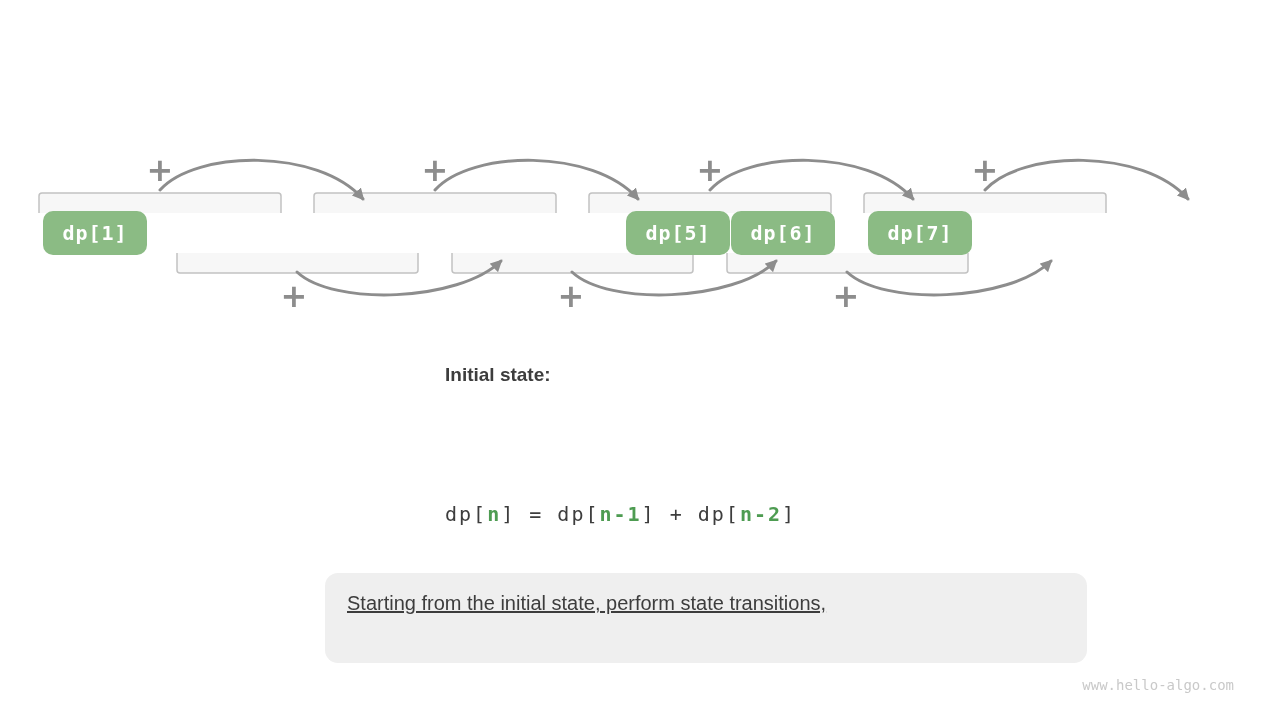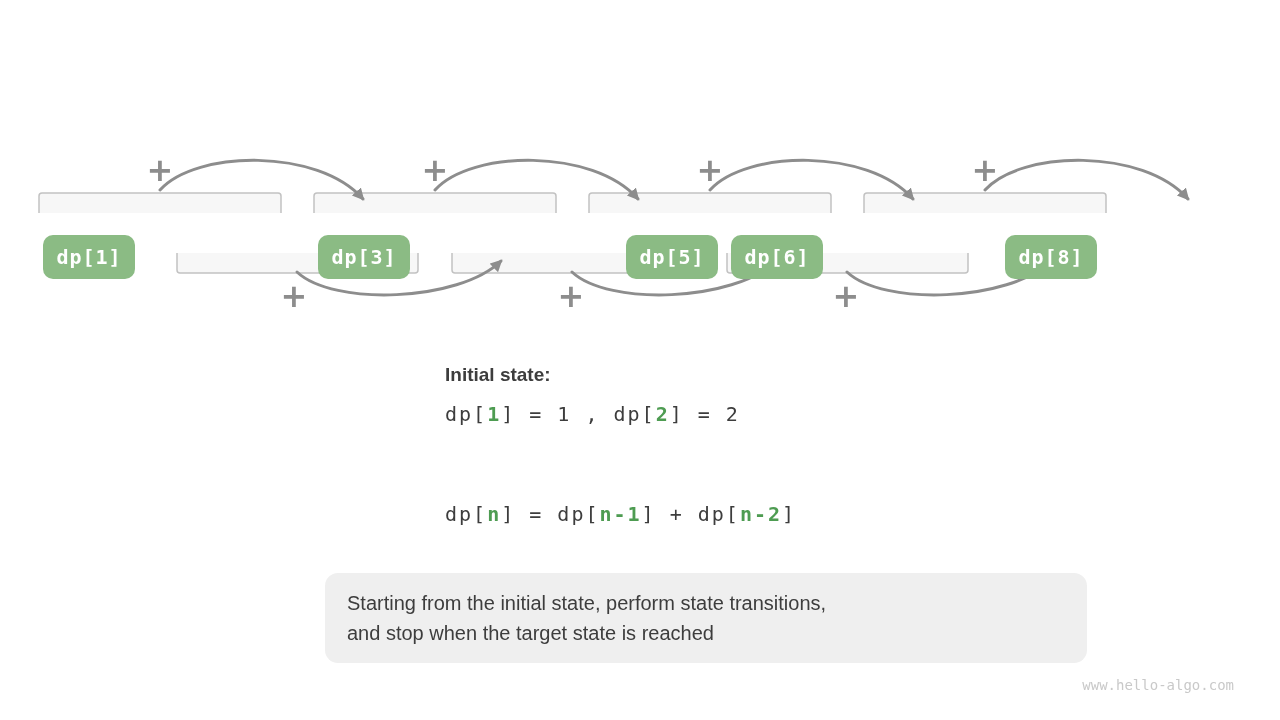--- a/index.html
+++ b/index.html
@@ -21,28 +21,27 @@
   .arrow {
     fill: none;
     stroke: var(--arrow-gray, #8d8d8d);
     stroke-width: 3;
     stroke-linecap: round;
   }
   .arrowhead { fill: var(--arrow-gray, #8d8d8d); }
 
   .dp-box {
     position: absolute;
-    top: 211px; width: 92px; height: 44px;
+    top: 211px; width: 104px; height: 44px;
     background: var(--box-green, #8bbb84);
     color: var(--box-text, #ffffff);
     border-radius: 10px;
     display: flex; align-items: center; justify-content: center;
     font: 700 20px "DejaVu Sans Mono", monospace;
     letter-spacing: 1px;
-    margin-top: 24px;
   }
 
   .plus {
     position: absolute;
     transform: translate(-50%, -50%);
     color: var(--arrow-gray, #8d8d8d);
     font: 700 32px "DejaVu Sans", sans-serif;
     line-height: 1;
   }
 
@@ -69,20 +68,21 @@
     position: absolute;
     left: 325px; top: 573px;
     width: 762px; height: 90px;
     box-sizing: border-box;
     background: var(--note-bg, #efefef);
     border-radius: 13px;
     padding: 15px 0 11px 22px;
     font: 400 20px "Liberation Sans", sans-serif;
     line-height: 30px;
     color: var(--text-dark, #3d3d3d);
+    text-decoration: underline;
   }
 
   .watermark {
     position: absolute;
     right: 46px; top: 677px;
     font: 400 14px "DejaVu Sans Mono", monospace;
     color: var(--watermark-gray, #c9c9c9);
   }
 </style>
 </head>
@@ -110,40 +110,37 @@
     <path class="arrow" marker-end="url(#ah)" d="M435,190 C471,150 593,148 638,199"></path>
     <path class="arrow" marker-end="url(#ah)" d="M710,190 C746,150 868,148 913,199"></path>
     <path class="arrow" marker-end="url(#ah)" d="M985,190 C1021,150 1143,148 1188,199"></path>
 
     <path class="arrow" marker-end="url(#ah)" d="M297,272 C333,306 459,302 501,261"></path>
     <path class="arrow" marker-end="url(#ah)" d="M572,272 C608,306 734,302 776,261"></path>
     <path class="arrow" marker-end="url(#ah)" d="M847,272 C883,306 1009,302 1051,261"></path>
   </svg>
 
   <div class="dp-box" style="left:43px">dp[1]</div>
-  <div class="dp-box" style="left:318px">dp[3]</div>
   <div class="dp-box" style="left:626px">dp[5]</div>
   <div class="dp-box" style="left:731px">dp[6]</div>
-  <div class="dp-box" style="left:1005px">dp[8]</div>
+  <div class="dp-box" style="left:868px">dp[7]</div>
 
   <span class="plus" style="left:160px;top:170px">+</span>
   <span class="plus" style="left:435px;top:170px">+</span>
   <span class="plus" style="left:710px;top:170px">+</span>
   <span class="plus" style="left:985px;top:170px">+</span>
   <span class="plus" style="left:294px;top:296px">+</span>
   <span class="plus" style="left:571px;top:296px">+</span>
   <span class="plus" style="left:846px;top:296px">+</span>
 
   <div class="heading" style="top:361px">Initial state:</div>
 
-  <div class="code-line" style="top:401px"><span>dp[</span><span class="g">1</span><span>] = 1 , dp[</span><span class="g">2</span><span>] = 2</span></div>
 
 
   <div class="code-line" style="top:501px"><span>dp[</span><span class="g">n</span><span>] = dp[</span><span class="g">n-1</span><span>] + dp[</span><span class="g">n-2</span><span>]</span></div>
 
   <div class="note">
     <div>Starting from the initial state, perform state transitions,</div>
-    <div>and stop when the target state is reached</div>
   </div>
 
   <div class="watermark">www.hello-algo.com</div>
 
 </div>
 
 </body></html>

